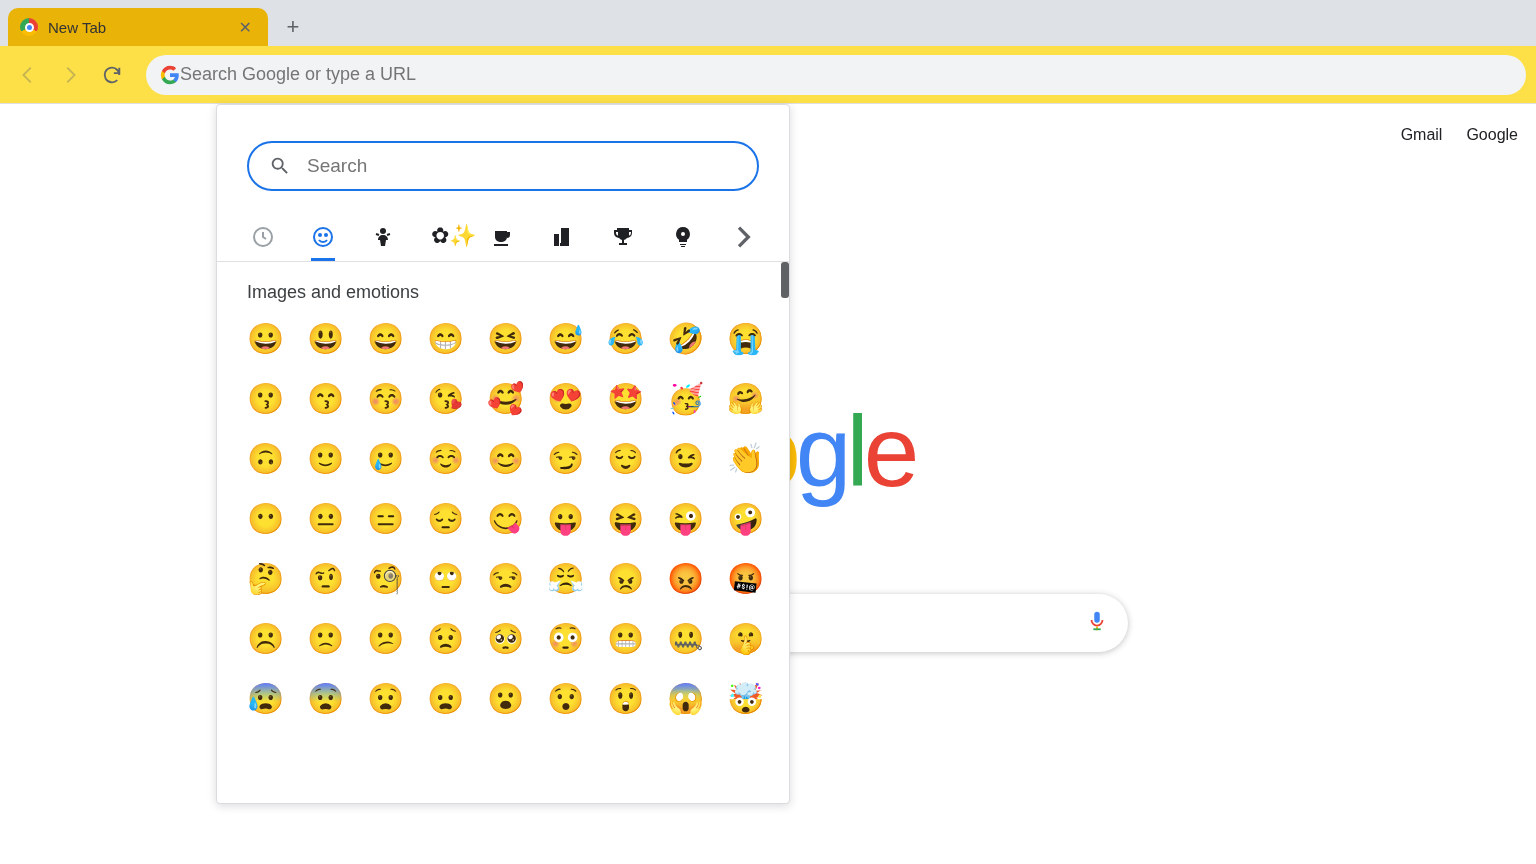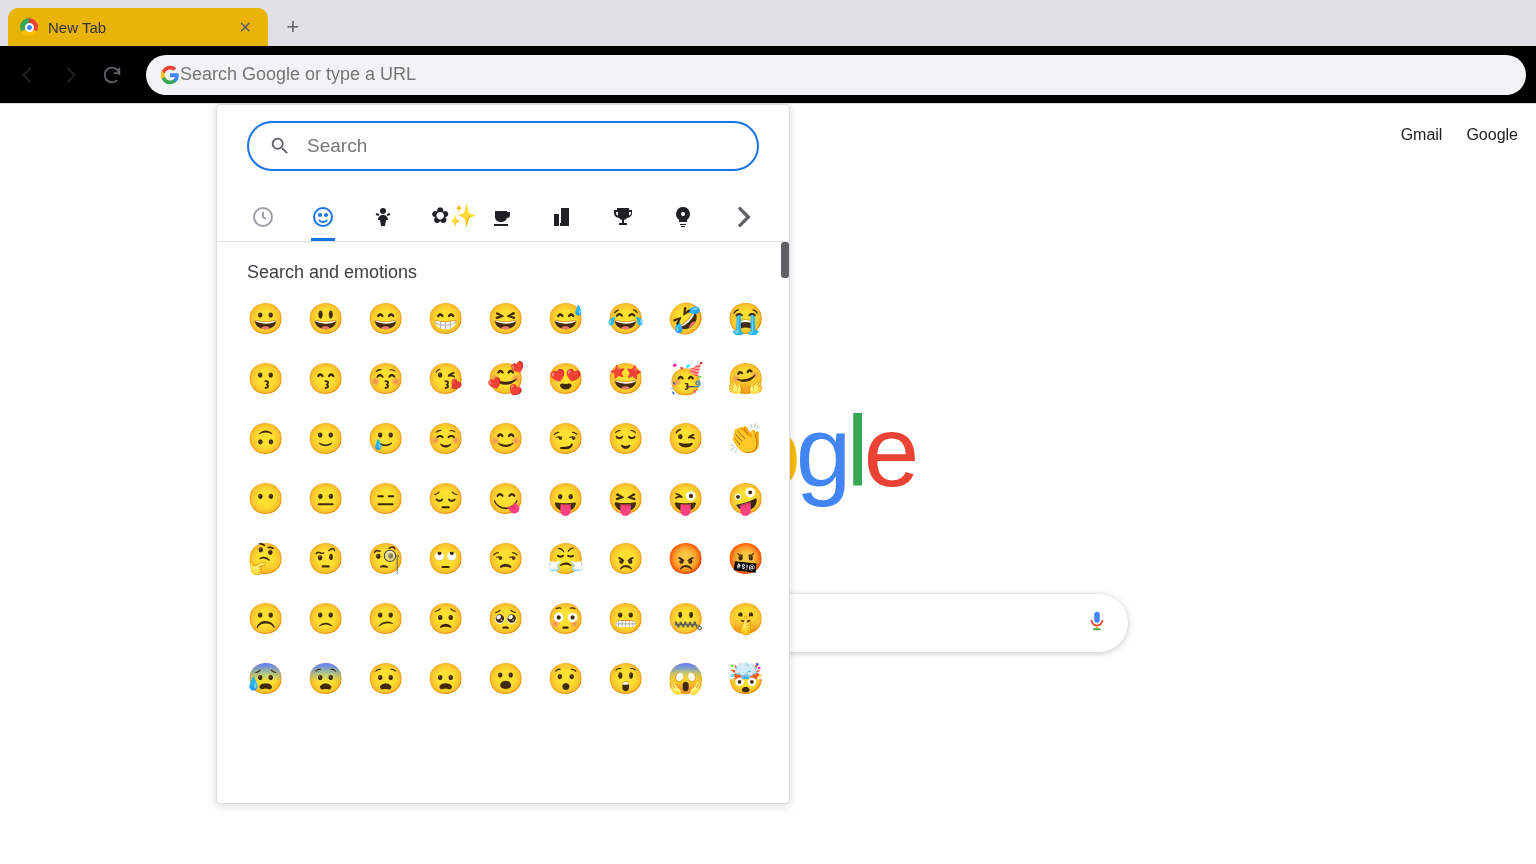--- a/index.html
+++ b/index.html
@@ -7,21 +7,21 @@
   
   
   .tab-strip { height: 46px; background: #dee1e6; display: flex; align-items: flex-end; padding: 8px 8px 0 8px; }
   .tab { display: flex; align-items: center; background: #eab308; height: 38px; border-radius: 10px 10px 0 0; padding: 0 12px; min-width: 260px; position: relative; }
   .tab .favicon { width: 18px; height: 18px; margin-right: 10px; }
   .tab .title { font-size: 15px; color: #333; flex: 1; }
   .tab .close { font-size: 16px; color: #5f6368; padding: 4px; cursor: pointer; }
   .new-tab { width: 30px; height: 30px; margin-left: 10px; display: flex; align-items: center; justify-content: center; color: #5f6368; font-size: 22px; cursor: pointer; margin-bottom: 4px; }
   
   
-  .toolbar { height: 58px; background: #000000; display: flex; align-items: center; padding: 0 10px; border-bottom: 1px solid #e0e0e0; gap: 6px; }
+  .toolbar { height: 58px; background: #fde047; display: flex; align-items: center; padding: 0 10px; border-bottom: 1px solid #e0e0e0; gap: 6px; }
   .nav-btn { width: 36px; height: 36px; display: flex; align-items: center; justify-content: center; color: #5f6368; border-radius: 50%; cursor: pointer; }
   .nav-btn.disabled { opacity: 0.35; }
   .nav-btn svg { width: 22px; height: 22px; stroke: currentColor; fill: none; stroke-width: 2; }
   .omnibox { flex: 1; height: 40px; background: #f1f3f4; border-radius: 20px; display: flex; align-items: center; padding: 0 14px; margin-left: 10px; }
   .omnibox input { flex: 1; border: none; background: transparent; font-size: 18px; color: #5f6368; outline: none; }
   
   
   .page { position: relative; width: 100%; height: calc(100% - 104px); background: #fff; }
   .top-links { position: absolute; top: 22px; right: 18px; display: flex; gap: 24px; font-size: 16px; color: #202124; }
   .top-links a { color: #202124; text-decoration: none; cursor: pointer; }
@@ -33,21 +33,21 @@
   .google-logo span:nth-child(4){color:#4285F4;}
   .google-logo span:nth-child(5){color:#34A853;}
   .google-logo span:nth-child(6){color:#EA4335;}
   
   .searchbox { position: absolute; top: 490px; left: 50%; transform: translateX(-50%); width: 720px; height: 58px; border-radius: 29px; background: #fff; box-shadow: 0 1px 6px rgba(32,33,36,.28); display: flex; align-items: center; padding: 0 20px; }
   .searchbox .mic { margin-left: auto; }
   .searchbox .mic svg { width: 22px; height: 22px; }
   
   
   .emoji-picker { position: absolute; top: 0; left: 216px; width: 574px; height: 700px; background: #fff; border: 1px solid #dadce0; border-radius: 4px; box-shadow: 0 2px 10px rgba(0,0,0,.15); display: flex; flex-direction: column; }
-  .picker-search-wrap { padding: 16px 30px 12px 30px; }
+  .picker-search-wrap { padding: 36px 30px 12px 30px; }
   .picker-search { width: 100%; height: 50px; border: 2px solid #1a73e8; border-radius: 25px; display: flex; align-items: center; padding: 0 20px; background:#fff; }
   .picker-search svg { width: 22px; height: 22px; fill: #5f6368; margin-right: 16px; }
   .picker-search input { flex: 1; border: none; outline: none; font-size: 19px; color: #5f6368; }
   
   .picker-tabs { display: flex; align-items: center; padding: 10px 30px 0 30px; border-bottom: 1px solid #e0e0e0; gap: 28px; }
   .picker-tab { width: 40px; height: 48px; display: flex; align-items: center; justify-content: center; color: #202124; position: relative; cursor: pointer; }
   .picker-tab.active { color: #1a73e8; }
   .picker-tab.active::after { content:''; position:absolute; bottom:0; left:4px; right:4px; height:3px; background:#1a73e8; }
   .picker-tab.dim { color: #9aa0a6; }
   .picker-tab svg, .picker-tab .glyph { width: 24px; height: 24px; }
@@ -190,21 +190,21 @@
       </div>
       <div class="picker-more">
         <svg viewBox="0 0 24 24" fill="none" stroke="currentColor" stroke-width="2.5">
             <path d="M9 5l7 7-7 7"></path>
           </svg>
       </div>
     </div>
 
     <div class="picker-body">
       <div class="picker-scrollbar"></div>
-      <div class="section-title">Search and emotions</div>
+      <div class="section-title">Images and emotions</div>
       <div class="emoji-grid" id="emoji-grid">
           <div class="emoji-cell">😀</div>
           <div class="emoji-cell">😃</div>
           <div class="emoji-cell">😄</div>
           <div class="emoji-cell">😁</div>
           <div class="emoji-cell">😆</div>
           <div class="emoji-cell">😅</div>
           <div class="emoji-cell">😂</div>
           <div class="emoji-cell">🤣</div>
           <div class="emoji-cell">😭</div>

